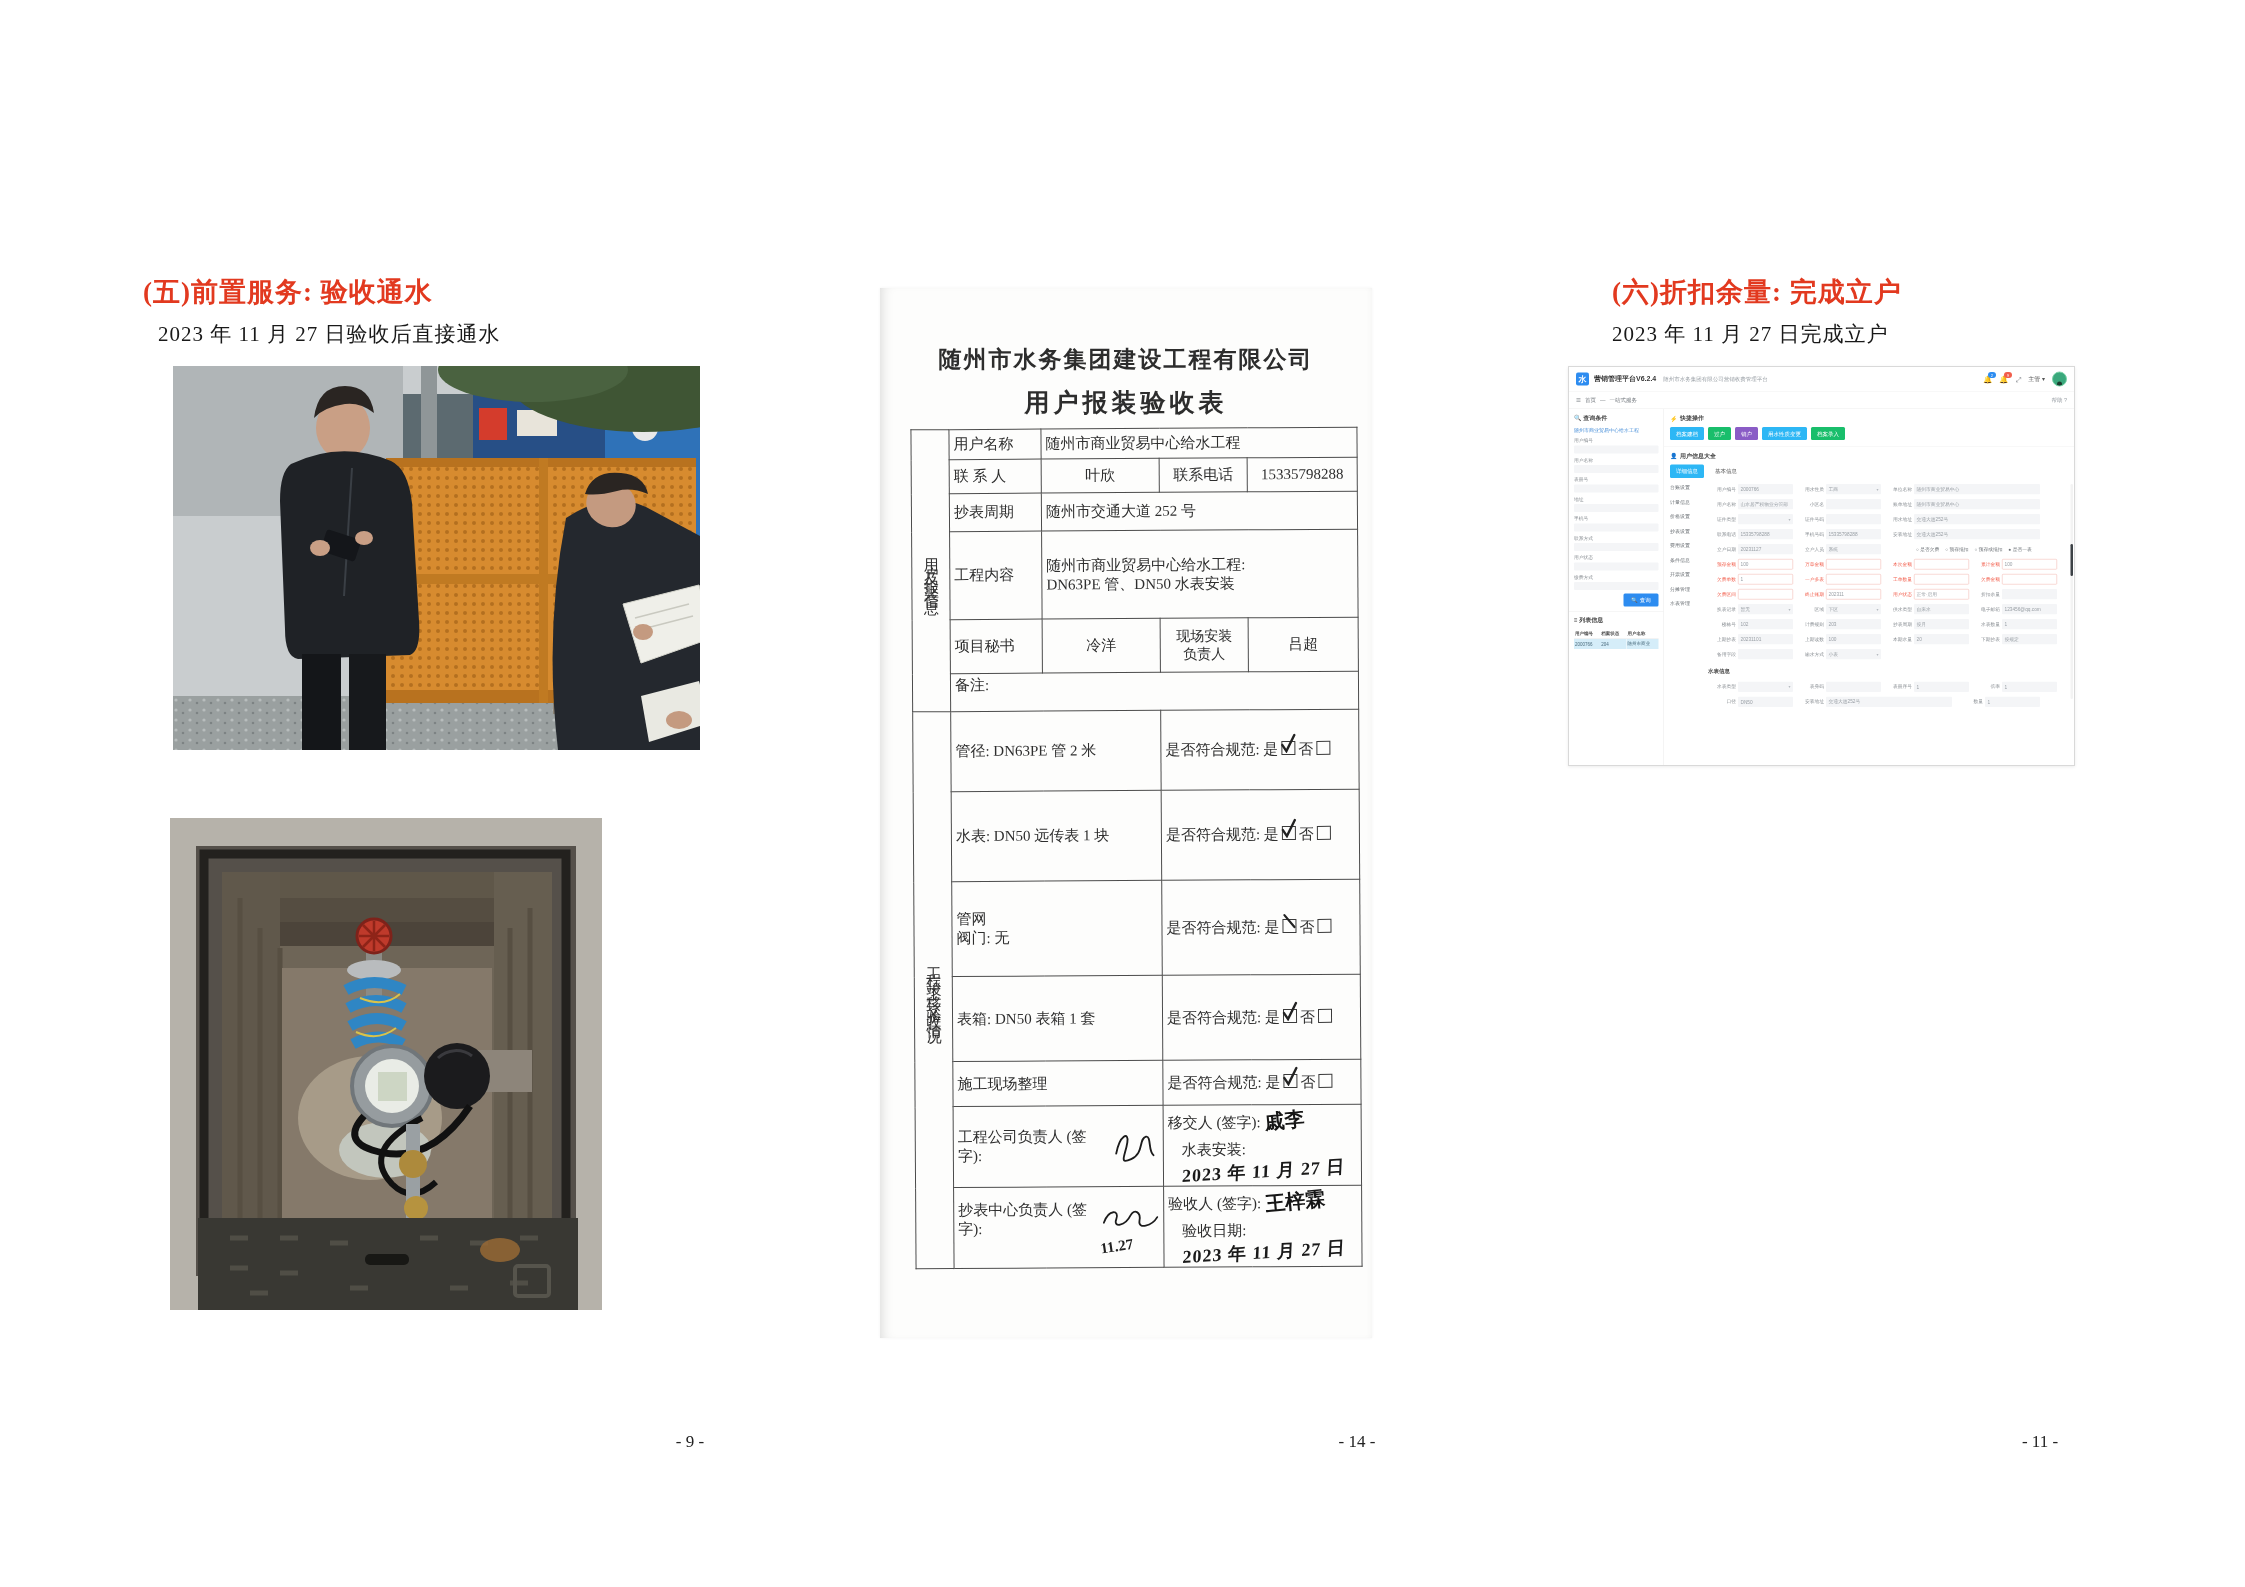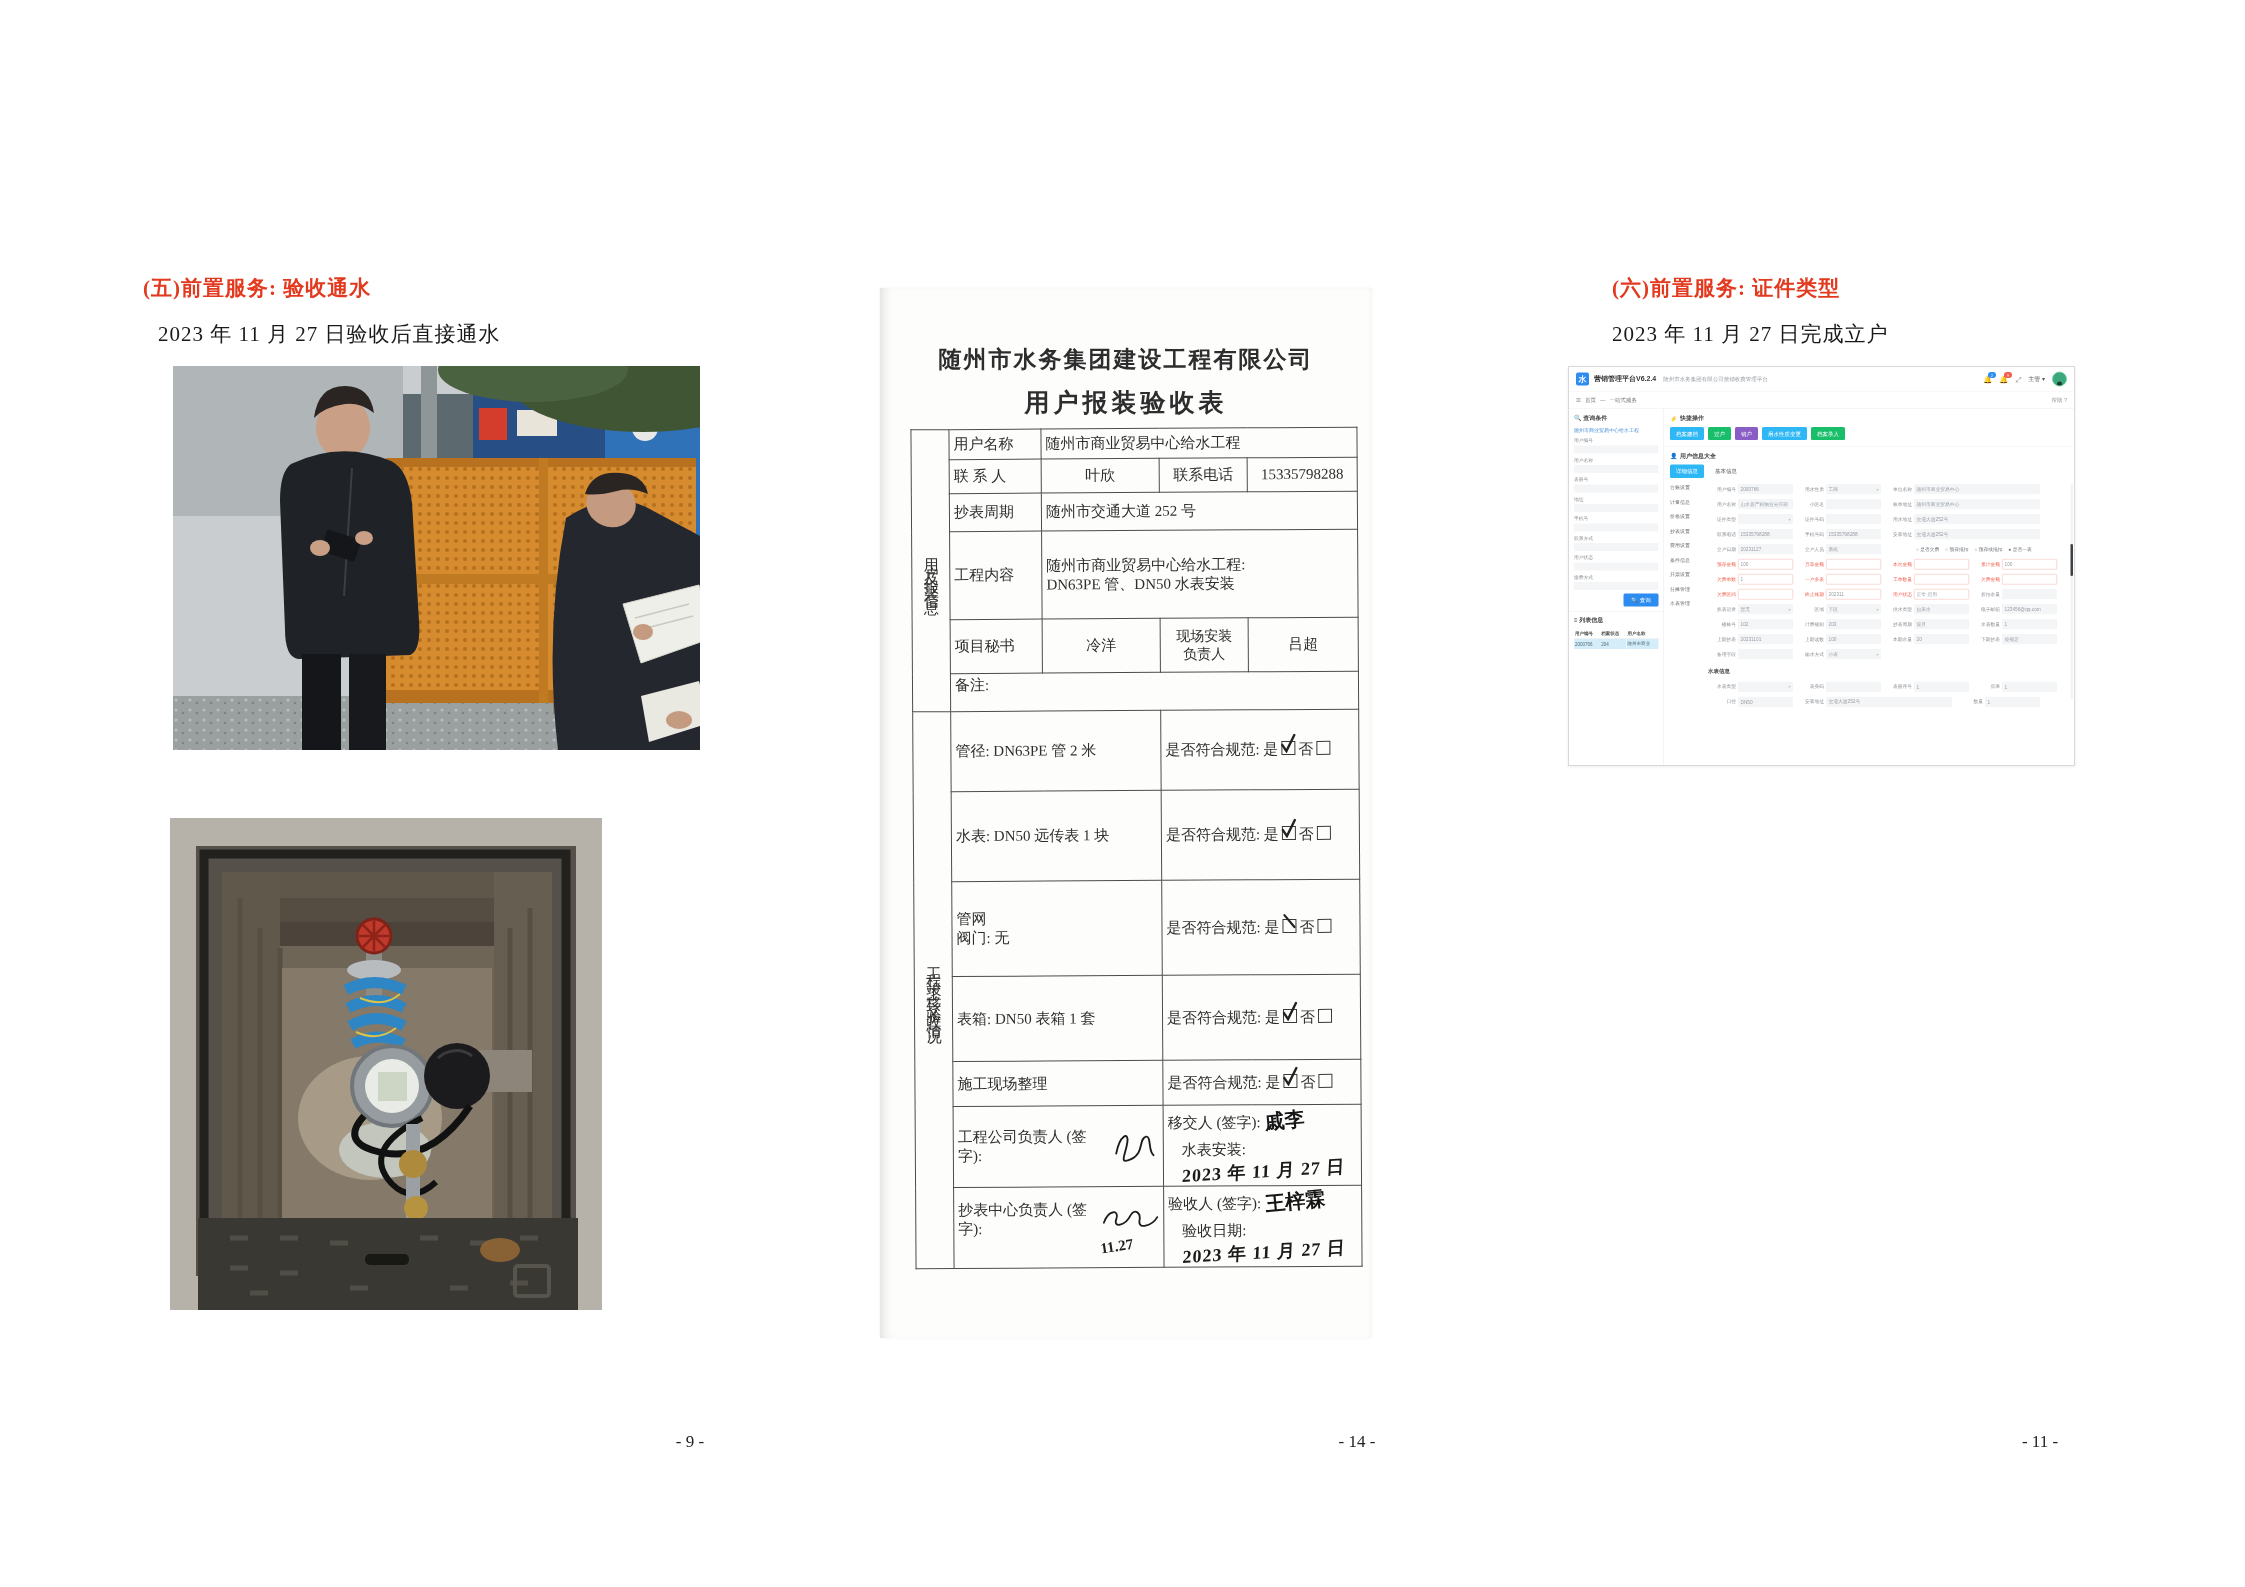--- a/index.html
+++ b/index.html
@@ -1,20 +1,20 @@
 <!DOCTYPE html>
 <html><head>
 <meta charset="utf-8">
 <style>
   html,body{margin:0;padding:0;background:#ffffff;}
   .canvas{position:relative;width:2245px;height:1587px;background:#ffffff;overflow:hidden;
           font-family:"Liberation Serif", serif;color:#1c1c1c;}
   .abs{position:absolute;}
   
-  .doc-heading{font-size:21px;font-weight:bold;color:#e2391f;letter-spacing:1px;}
+  .doc-heading{font-size:27px;font-weight:bold;color:#e2391f;letter-spacing:1px;}
   .doc-sub{font-size:21px;color:#191919;letter-spacing:1px;}
   .pagenum{font-size:17px;color:#222;width:90px;text-align:center;}
   
   .photo{display:block;}
   
   .scan{background:#fdfdfc;box-shadow:inset 10px 0 14px -10px rgba(0,0,0,.18), inset -4px 0 8px -6px rgba(0,0,0,.08), 0 0 3px rgba(0,0,0,.05);}
   .scan-title1{width:100%;text-align:center;font-family:"Liberation Sans",sans-serif;font-weight:600;font-size:23px;color:#2d2d2d;letter-spacing:2px;}
   .scan-title2{width:100%;text-align:center;font-family:"Liberation Sans",sans-serif;font-weight:600;font-size:25px;color:#2d2d2d;letter-spacing:4px;}
   table.form{border-collapse:collapse;table-layout:fixed;width:446px;transform:rotate(-0.35deg);}
   table.form td{border:1px solid #4c4c4c;color:#2e2e2e;font-size:15px;padding:2px 4px;vertical-align:middle;overflow:hidden;}
@@ -324,21 +324,21 @@
           <div><span>验收人 (签字):</span> <span class="hw-name">王梓霖</span></div>
           <div style="margin-top:6px;padding-left:14px;"><span>验收日期:</span> <span class="hw">2023 年 11 月 27 日</span></div>
         </td>
       </tr>
     </tbody>
       </table>
   </div>
 
   <div class="abs pagenum" style="left:1312px;top:1432px;">- 14 -</div>
 
-  <div class="abs doc-heading" style="left:1612px;top:274px;">(六)前置服务: 证件类型</div>
+  <div class="abs doc-heading" style="left:1612px;top:274px;">(六)折扣余量: 完成立户</div>
   <div class="abs doc-sub" style="left:1612px;top:320px;">2023 年 11 月 27 日完成立户</div>
 
   <div class="abs app" style="left:1568px;top:366px;width:505px;height:398px;">
     <div class="app-inner">
 
       <div class="nav">
         <div class="logo">水</div>
         <div class="nav-title">营销管理平台V6.2.4</div>
         <div class="nav-sub">随州市水务集团有限公司营销收费管理平台</div>
         <div class="nav-right">

